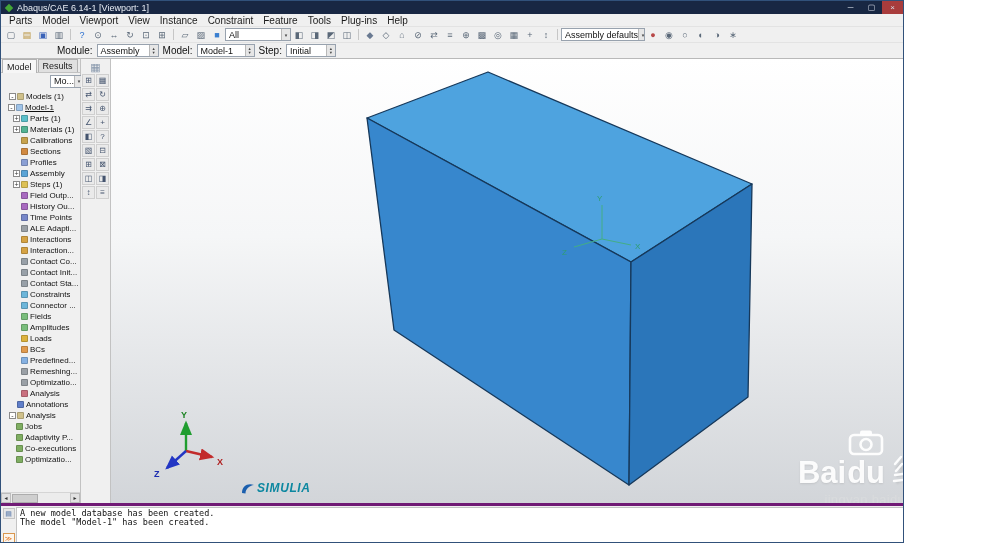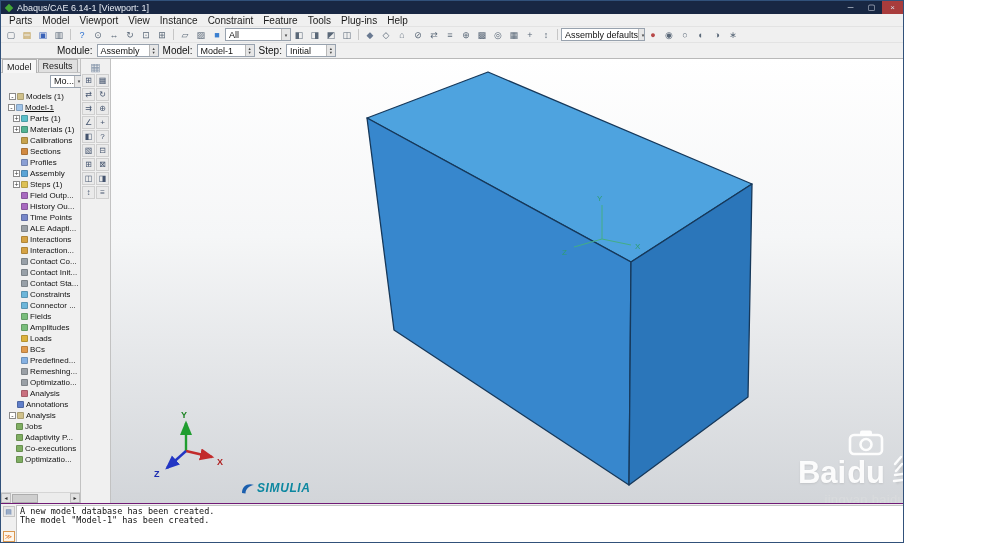--- a/index.html
+++ b/index.html
@@ -103,21 +103,21 @@
             font-weight:bold; line-height:1; text-shadow:0 1px 2px rgba(90,90,90,0.15); }
   .wm-duwrap { display:flex; flex-direction:column; align-items:center; margin:0 1px; }
   .wm-cam { margin-bottom:1px; }
   .wm-cn { position:relative; width:70px; height:32px; margin-left:5px; }
   .wm-cn-text { position:absolute; inset:0; color:transparent; font-size:30px; overflow:hidden; }
   .wm-cn-svg { position:absolute; left:0; bottom:0; }
   .wm-url { font-size:13px; color:#d9dbdd; margin-top:4px; font-weight:normal; letter-spacing:0.3px; }
 
   
   .messagebar { position:absolute; top:502px; left:0; width:1000px; height:41px; background:#f0f0f0;
-                border-top:1px solid #701a75; display:flex; }
+                border-top:3px solid #701a75; display:flex; }
   .msg-gutter { width:15px; flex:none; display:flex; flex-direction:column; gap:14px;
                 align-items:center; padding-top:2px; }
   .msg-tab { width:12px; height:11px; display:flex; align-items:center; justify-content:center;
              font-size:7px; border:1px solid #c4c4c4; background:#e7e7e7; color:#5577aa; }
   .msg-tab.cli { color:#e0711c; border-color:#d9974f; background:#fdf6ec; }
   .msg-body { flex:1; margin:1px 1px 1px 0; background:#fff; border:1px solid #c4c4c4;
               font-family:"DejaVu Sans Mono", monospace; font-size:8.5px; line-height:9px;
               padding:1px 3px; color:#101010; overflow:hidden; }
   .msg-line { white-space:pre; }
 </style>

